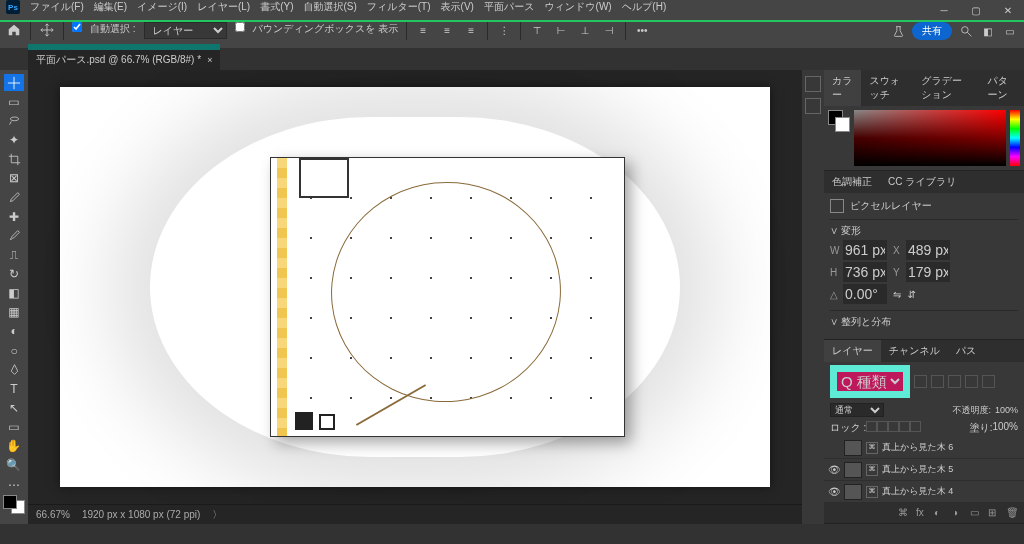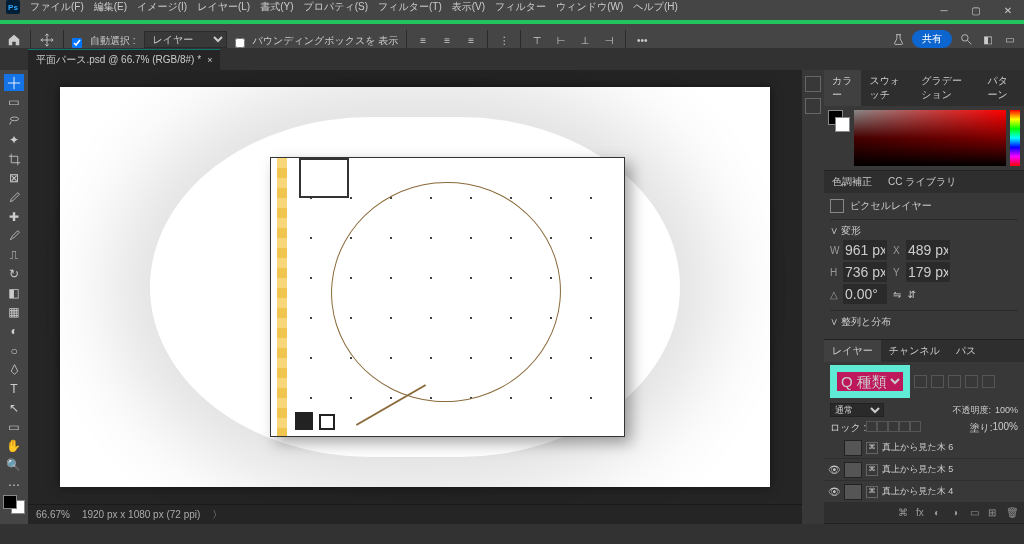--- a/index.html
+++ b/index.html
@@ -2,30 +2,30 @@
 <html><head>
 <meta charset="utf-8">
 <style>
 *{margin:0;padding:0;box-sizing:border-box;font-family:"Meiryo UI",sans-serif;user-select:none}
 body{width:1024px;height:544px;background:#323232;color:#ccc;font-size:10px;overflow:hidden;position:relative}
 .menubar{height:20px;background:#454545;display:flex;align-items:flex-start;padding:0 6px;gap:10px}
 .menubar .logo{width:14px;height:14px;background:#001e36;border-radius:2px;display:flex;align-items:center;justify-content:center;color:#31a8ff;font-size:8px;font-weight:bold}
 .menubar span{font-size:10px;cursor:default}
 .winbtns{position:absolute;right:0;top:0;display:flex}
 .winbtns div{width:32px;height:20px;display:flex;align-items:center;justify-content:center;font-size:10px}
-.optbar{height:28px;background:#454545;display:flex;align-items:flex-end;padding:0 6px;gap:8px;border-top:4px solid #22c55e}
+.optbar{height:28px;background:#454545;display:flex;align-items:flex-start;padding:0 6px;gap:8px;border-top:2px solid #22c55e}
 .optbar .home{width:16px;height:16px;display:flex;align-items:center;justify-content:center}
 .optbar .sep{width:1px;height:18px;background:#2a2a2a}
 .optbar input[type=checkbox]{width:10px;height:10px}
 .optbar select{background:#383838;color:#ccc;border:1px solid #2a2a2a;font-size:10px;padding:1px 16px 1px 4px}
 .optbar .ico{width:16px;height:16px;display:flex;align-items:center;justify-content:center;border:1px solid transparent}
 .optright{margin-left:auto;display:flex;align-items:center;gap:6px}
 .share{background:#0d66d0;color:#fff;padding:2px 10px;border-radius:10px;font-size:10px}
 .tabbar{height:22px;background:#323232;display:flex;align-items:end;padding-left:28px}
-.tab{background:#252525;padding:3px 8px;font-size:10px;display:flex;align-items:center;gap:6px;border-top:1px solid #0f766e}
+.tab{background:#252525;padding:3px 8px;font-size:10px;display:flex;align-items:center;gap:6px;border-top:6px solid #0f766e}
 .tab .x{font-size:9px}
 .main{display:flex;height:454px}
 .tools{width:28px;background:#454545;display:flex;flex-direction:column;align-items:center;gap:2px;padding:4px 0}
 .tools .t{width:20px;height:20px;display:flex;align-items:center;justify-content:center;font-size:12px;position:relative}
 .tools .t.sel{background:#1473e6}
 .tools .sw{margin-top:auto;margin-bottom:6px;position:relative;width:22px;height:22px}
 .tools .sw .fg{position:absolute;width:14px;height:14px;background:#000;border:1px solid #888;top:0;left:0}
 .tools .sw .bg{position:absolute;width:14px;height:14px;background:#fff;border:1px solid #888;bottom:0;right:0}
 .canvaswrap{flex:1;background:#252525;display:flex;flex-direction:column;position:relative}
 .canvas{flex:1;display:flex;align-items:center;justify-content:center;overflow:hidden}
@@ -83,24 +83,24 @@
 </head>
 <body>
 
 <div class="menubar">
   <div class="logo">Ps</div>
   <span>ファイル(F)</span>
   <span>編集(E)</span>
   <span>イメージ(I)</span>
   <span>レイヤー(L)</span>
   <span>書式(Y)</span>
-  <span>プロパティ(S)</span>
+  <span>自動選択(S)</span>
   <span>フィルター(T)</span>
   <span>表示(V)</span>
-  <span>フィルター</span>
+  <span>平面パース</span>
   <span>ウィンドウ(W)</span>
   <span>ヘルプ(H)</span>
   <div class="winbtns">
     <div>─</div>
     <div>▢</div>
     <div>✕</div>
   </div>
 </div>
 
 <div class="optbar">

